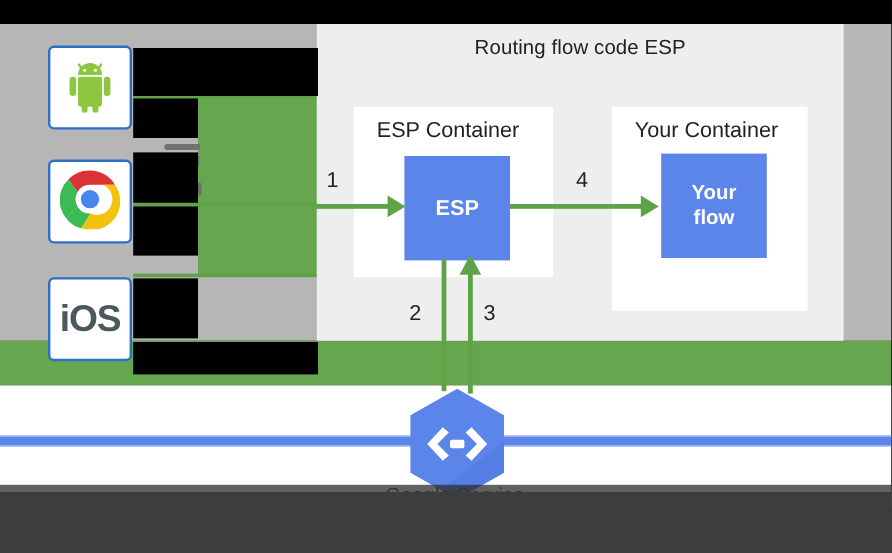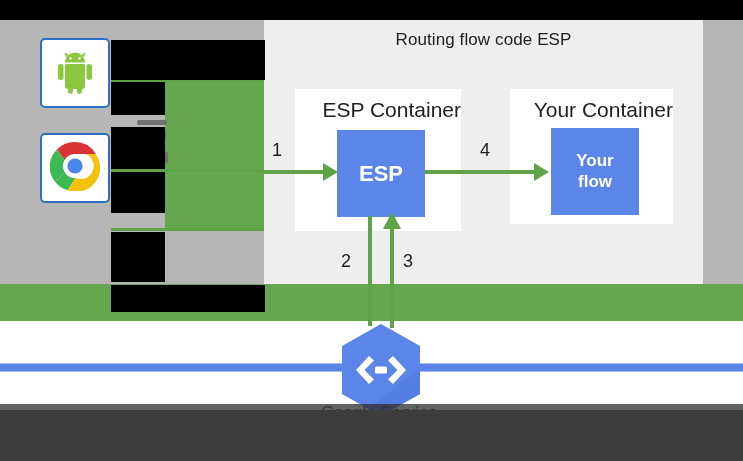--- a/index.html
+++ b/index.html
@@ -29,33 +29,33 @@
   #panel-title{
     position:absolute;left:264px;top:30px;width:439px;
     text-align:center;font-size:17px;color:#202124;
     letter-spacing:.1px;
   }
 
   .container-box{
     position:absolute;background:#ffffff;
   }
   #esp-container{left:295px;top:89px;width:166px;height:142px;}
-  #your-container{left:510px;top:89px;width:163px;height:135px;}
+  #your-container{left:510px;top:89px;width:163px;height:170px;}
 
   .container-label{
-    position:absolute;width:100%;top:9px;text-align:right;
-    font-size:21px;color:#202124;
+    position:absolute;width:100%;top:9px;text-align:left;
+    font-size:18px;color:#202124;padding-left:19px;
   }
 
   .blue-box{
     position:absolute;background:#5b85e8;color:#ffffff;
     font-weight:bold;display:flex;align-items:center;
     justify-content:center;text-align:center;line-height:1.18;
   }
-  #esp-box{left:337px;top:130px;width:88px;height:87px;font-size:22px;}
+  #esp-box{left:337px;top:130px;width:88px;height:87px;font-size:18px;}
   #your-code-box{left:551px;top:128px;width:88px;height:87px;font-size:17px;}
 
   
   .garrow-line{position:absolute;background:#5fa348;}
   .garrow-head{position:absolute;width:0;height:0;}
 
   
   #a1-line{left:263px;top:170px;width:63px;height:4px;}
   #a1-head{left:323px;top:163px;border-left:15px solid #5fa348;border-top:9px solid transparent;border-bottom:9px solid transparent;}
 
@@ -169,20 +169,23 @@
         <path d="M25 1a24 24 0 0 1 20.8 12H25a12 12 0 0 0-10.4 6L6.9 8.6A23.9 23.9 0 0 1 25 1z" fill="#db3236"></path>
         <path d="M6.9 8.6 14.6 19a12 12 0 0 0 0 12L5.2 41A24 24 0 0 1 6.9 8.6z" fill="#3cba54"></path>
         <path d="M5.2 41 14.6 31a12 12 0 0 0 10.4 6h.4l-7.6 12.3A24 24 0 0 1 5.2 41z" fill="#3cba54"></path>
         <path d="M45.8 13A24 24 0 0 1 17.8 49.3L25.4 37A12 12 0 0 0 35.8 13z" fill="#f4c20d"></path>
         <circle cx="25" cy="25" r="11.5" fill="#ffffff"></circle>
         <circle cx="25" cy="25" r="7.6" fill="#4885ed"></circle>
       </svg>
     </span>
   </div>
 
+  <div class="tile" id="tile-ios">
+    <span id="ios-text">iOS</span>
+  </div>
 
   <div class="layer" id="esp-panel"></div>
   <div id="panel-title">Routing flow code ESP</div>
 
   <div class="container-box" id="esp-container">
     <div class="container-label">ESP Container</div>
   </div>
   <div class="blue-box" id="esp-box">ESP</div>
 
   <div class="container-box" id="your-container">

